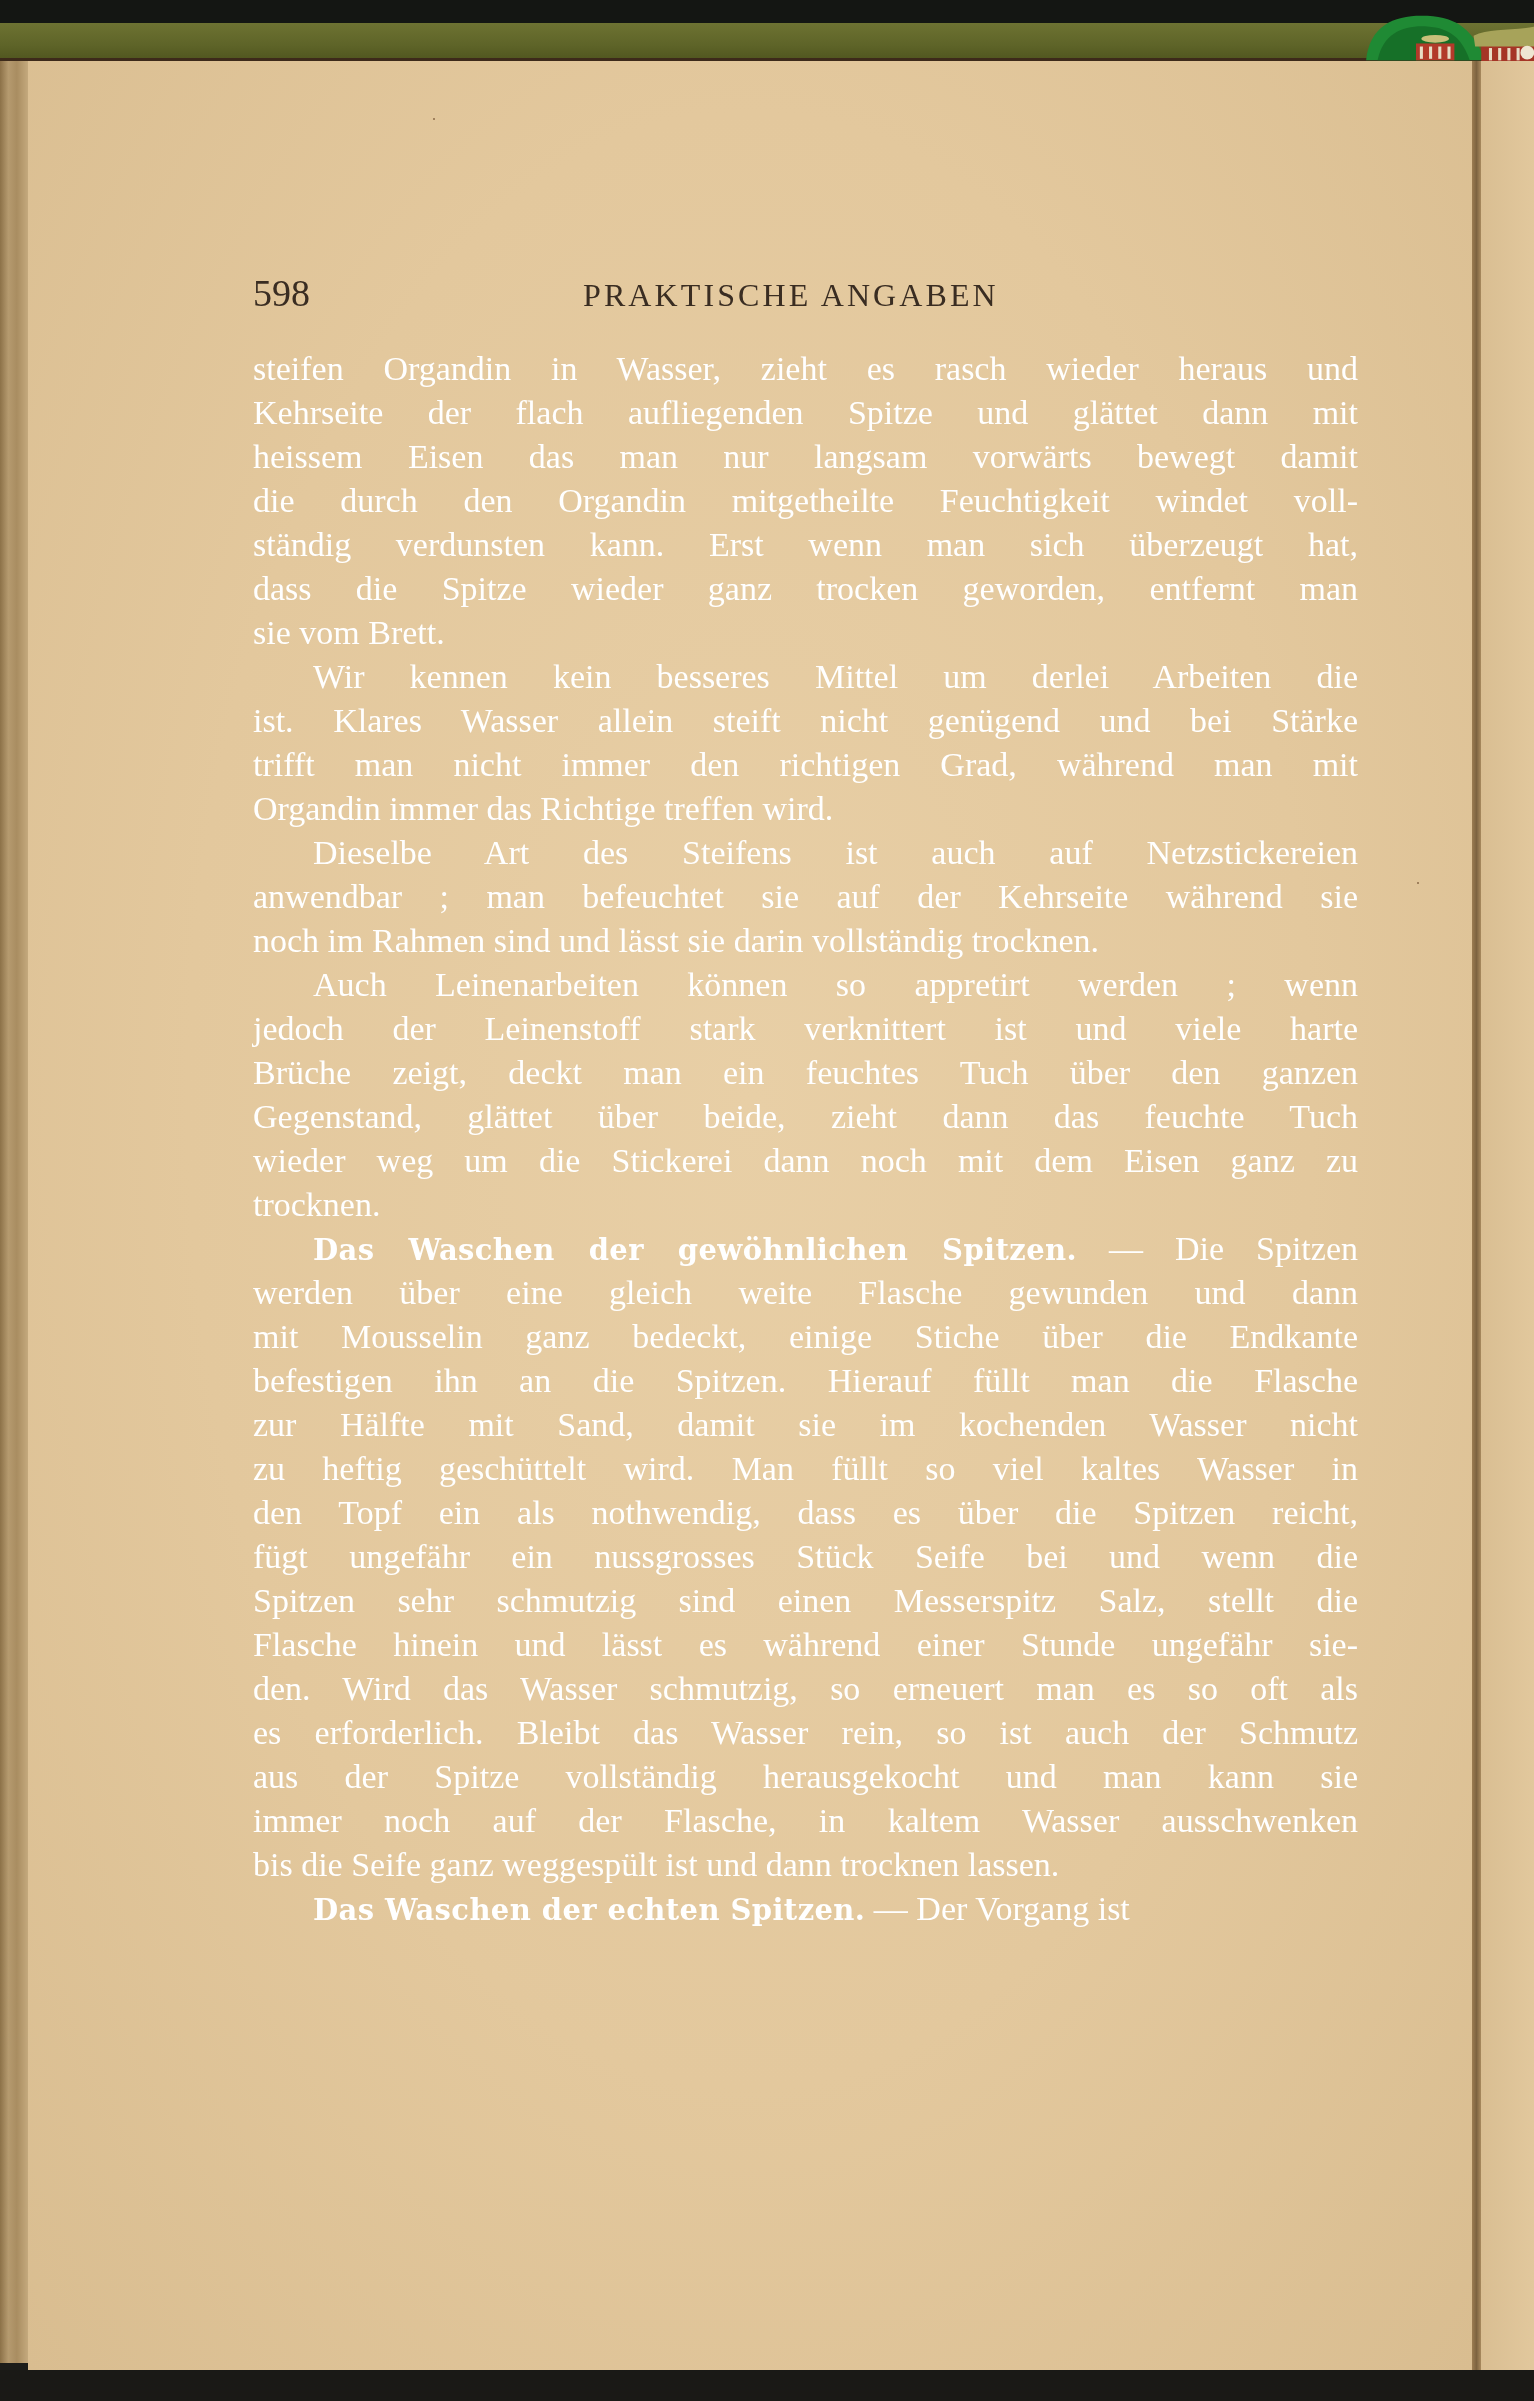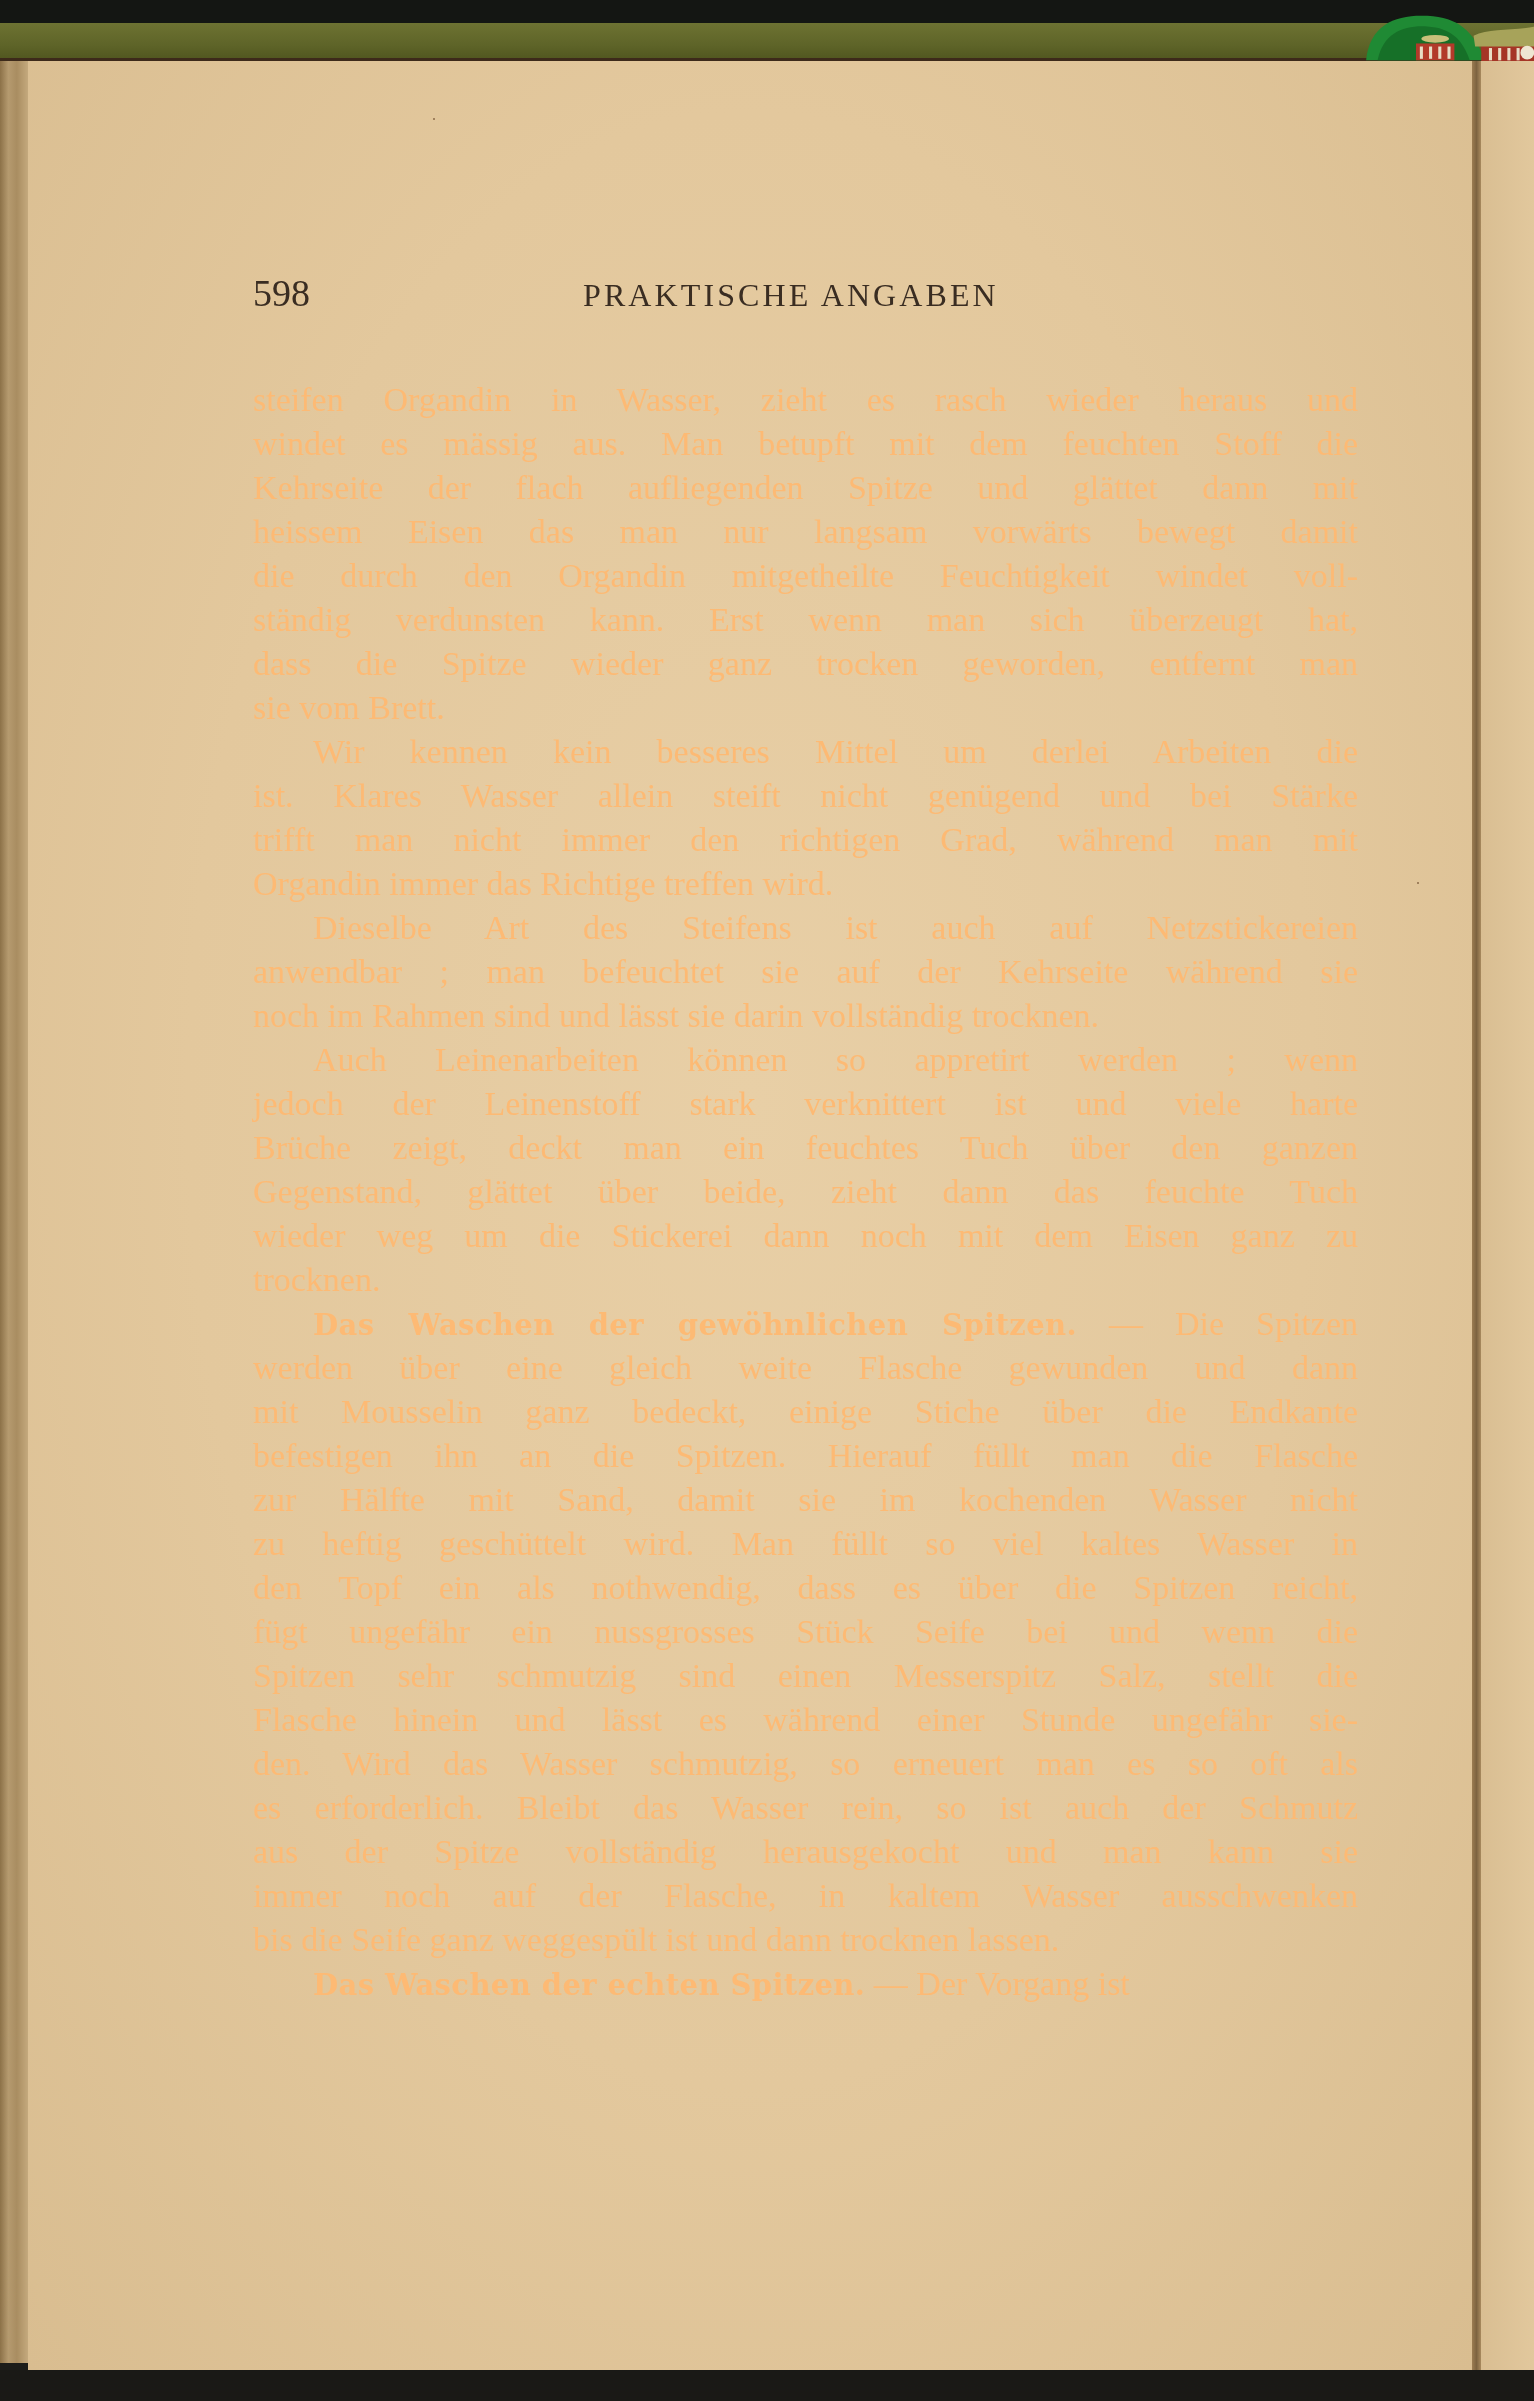--- a/index.html
+++ b/index.html
@@ -98,23 +98,22 @@
       line-height: 38px;
     }
 
     .text-block {
       position: absolute;
       left: 253px; top: 347px;
       width: 1105px;
       font-family: "Liberation Serif", serif;
       font-size: 34px;
       line-height: 44px;
-      color: #fdba74;
+      color: #ffffff;
       text-align: justify;
-      margin-top: 31px;
     }
     .line {
       display: block;
       height: 44px;
       white-space: nowrap;
       text-align-last: justify;
       text-align: justify;
       word-spacing: 0px;
     }
     .line.last {
@@ -177,21 +176,20 @@
   <div class="bottom-cloth"></div>
 
   <div class="running-head">
     <span class="page-number">598</span>
     <span class="running-title">PRAKTISCHE ANGABEN</span>
   </div>
 
   <div class="text-block" id="text-block">
       <div>
         <span class="line">steifen Organdin in Wasser, zieht es rasch wieder heraus und</span>
-        <span class="line">windet es mässig aus. Man betupft mit dem feuchten Stoff die</span>
         <span class="line">Kehrseite der flach aufliegenden Spitze und glättet dann mit</span>
         <span class="line">heissem Eisen das man nur langsam vorwärts bewegt damit</span>
         <span class="line">die durch den Organdin mitgetheilte Feuchtigkeit windet voll-</span>
         <span class="line">ständig verdunsten kann.  Erst wenn man sich überzeugt hat,</span>
         <span class="line">dass die Spitze wieder ganz trocken geworden, entfernt man</span>
         <span class="line last">sie vom Brett.</span>
       </div>
       <div>
         <span class="line indent">Wir kennen kein besseres Mittel um derlei Arbeiten die</span>
         <span class="line">ist. Klares Wasser allein steift nicht genügend und bei Stärke</span>

